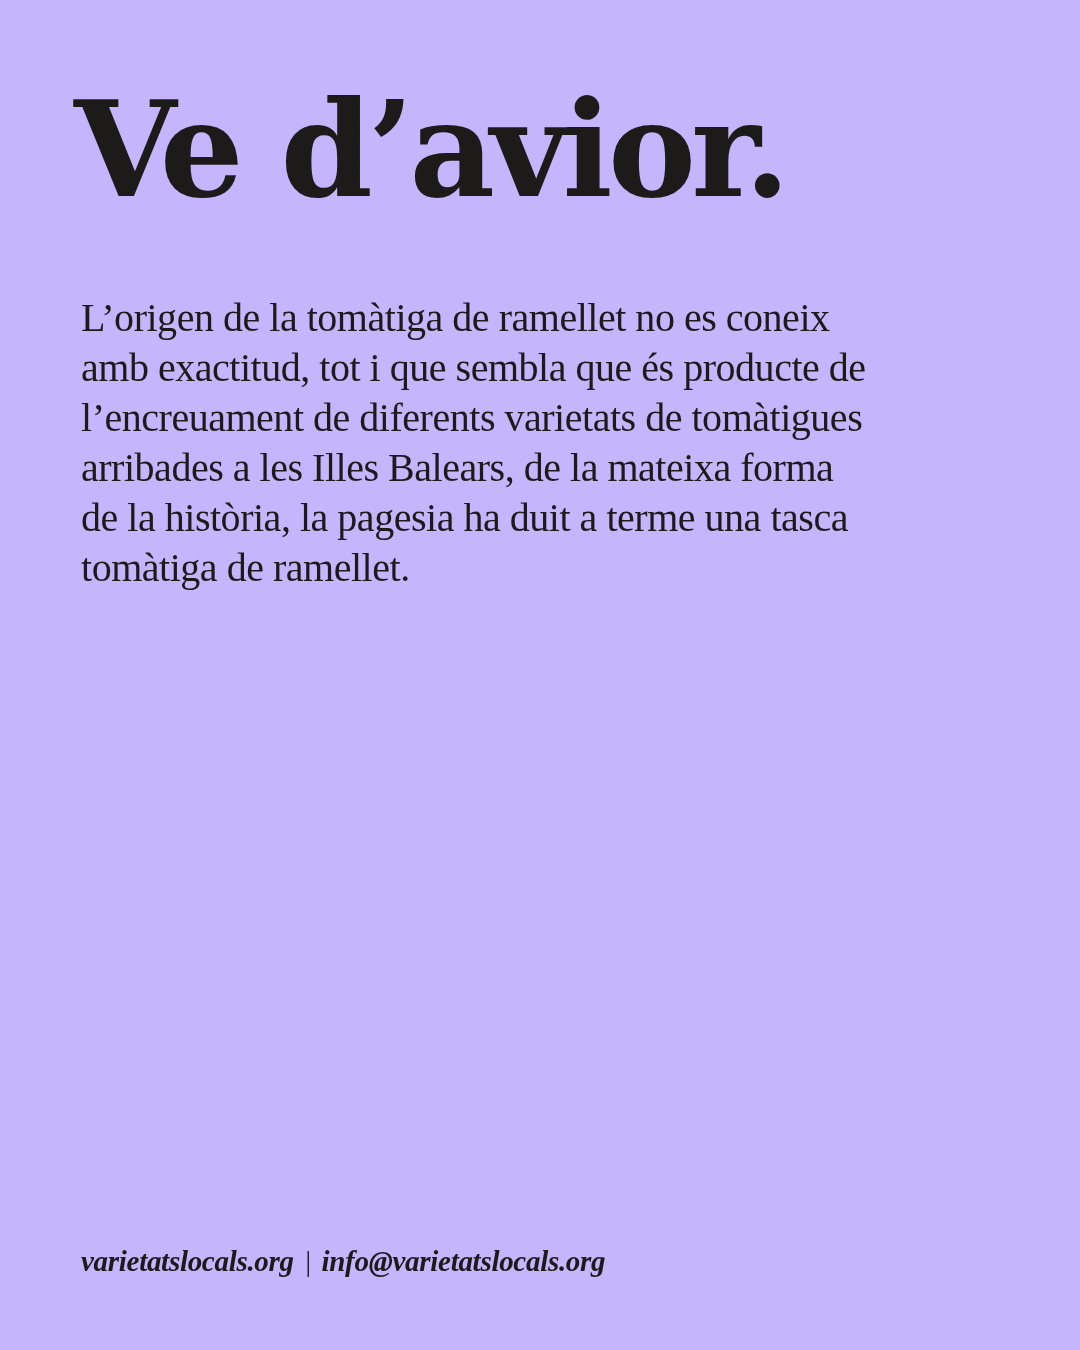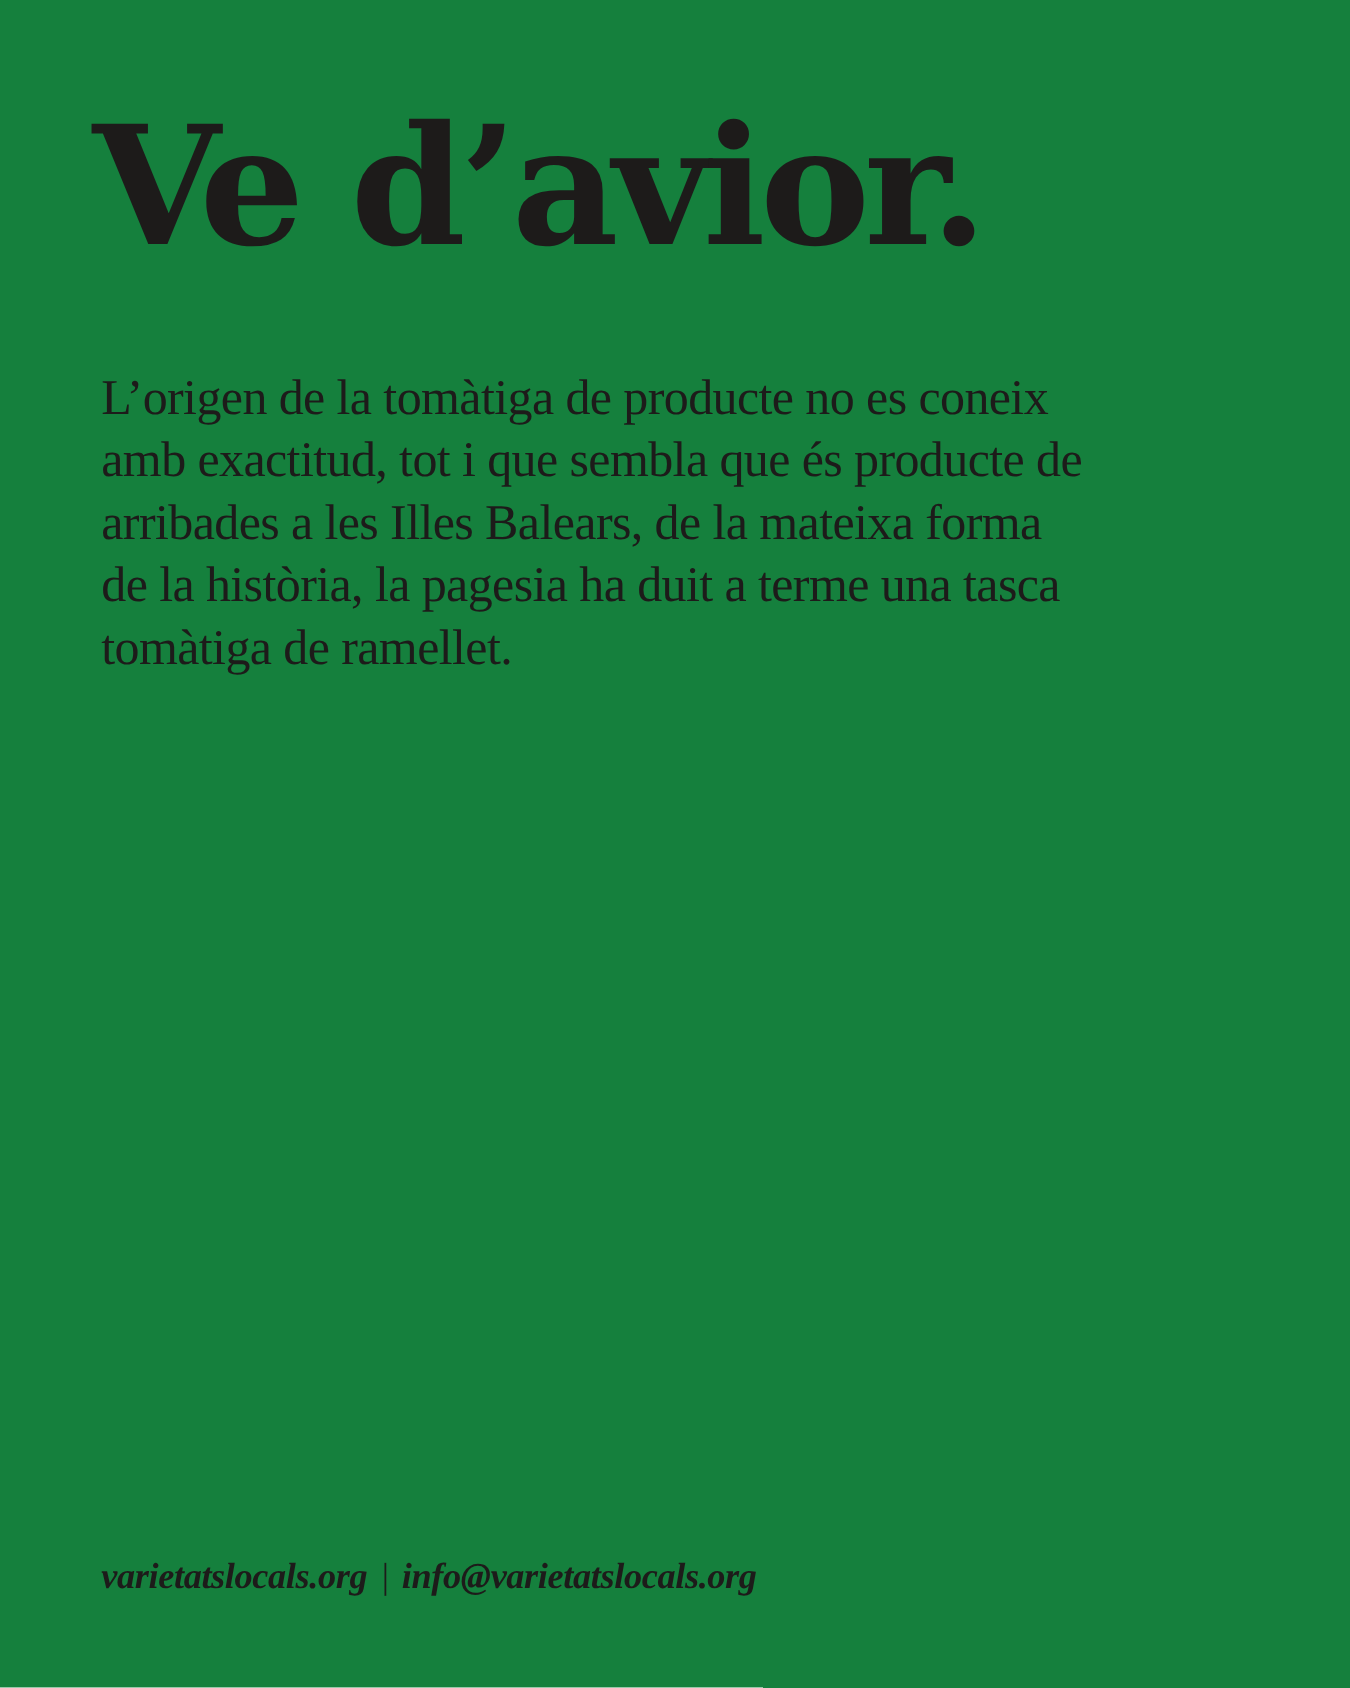--- a/index.html
+++ b/index.html
@@ -4,21 +4,21 @@
 <style>
   html, body {
     margin: 0;
     padding: 0;
     background: #ffffff;
   }
   .page {
     position: relative;
     width: 1080px;
     height: 1350px;
-    background: #15803d;
+    background: #c4b5fd;
     color: #1d1b1a;
     overflow: hidden;
     font-family: "Liberation Serif", serif;
   }
   .title {
     position: absolute;
     top: 84px;
     left: 74px;
     margin: 0;
     font-family: "DejaVu Serif", serif;
@@ -62,22 +62,23 @@
   }
 </style>
 </head>
 <body>
 
 <div class="page">
 
   <h1 class="title">Ve d’avior.</h1>
 
   <div class="body-text">
-    <div class="body-line">L’origen de la tomàtiga de producte no es coneix</div>
+    <div class="body-line">L’origen de la tomàtiga de ramellet no es coneix</div>
     <div class="body-line">amb exactitud, tot i que sembla que és producte de</div>
+    <div class="body-line">l’encreuament de diferents varietats de tomàtigues</div>
     <div class="body-line">arribades a les Illes Balears, de la mateixa forma</div>
     <div class="body-line">de la història, la pagesia ha duit a terme una tasca</div>
     <div class="body-line">tomàtiga de ramellet.</div>
   </div>
 
   <div class="footer">
     <span>varietatslocals.org</span><span class="sep">|</span><span>info@varietatslocals.org</span>
   </div>
 
 </div>

